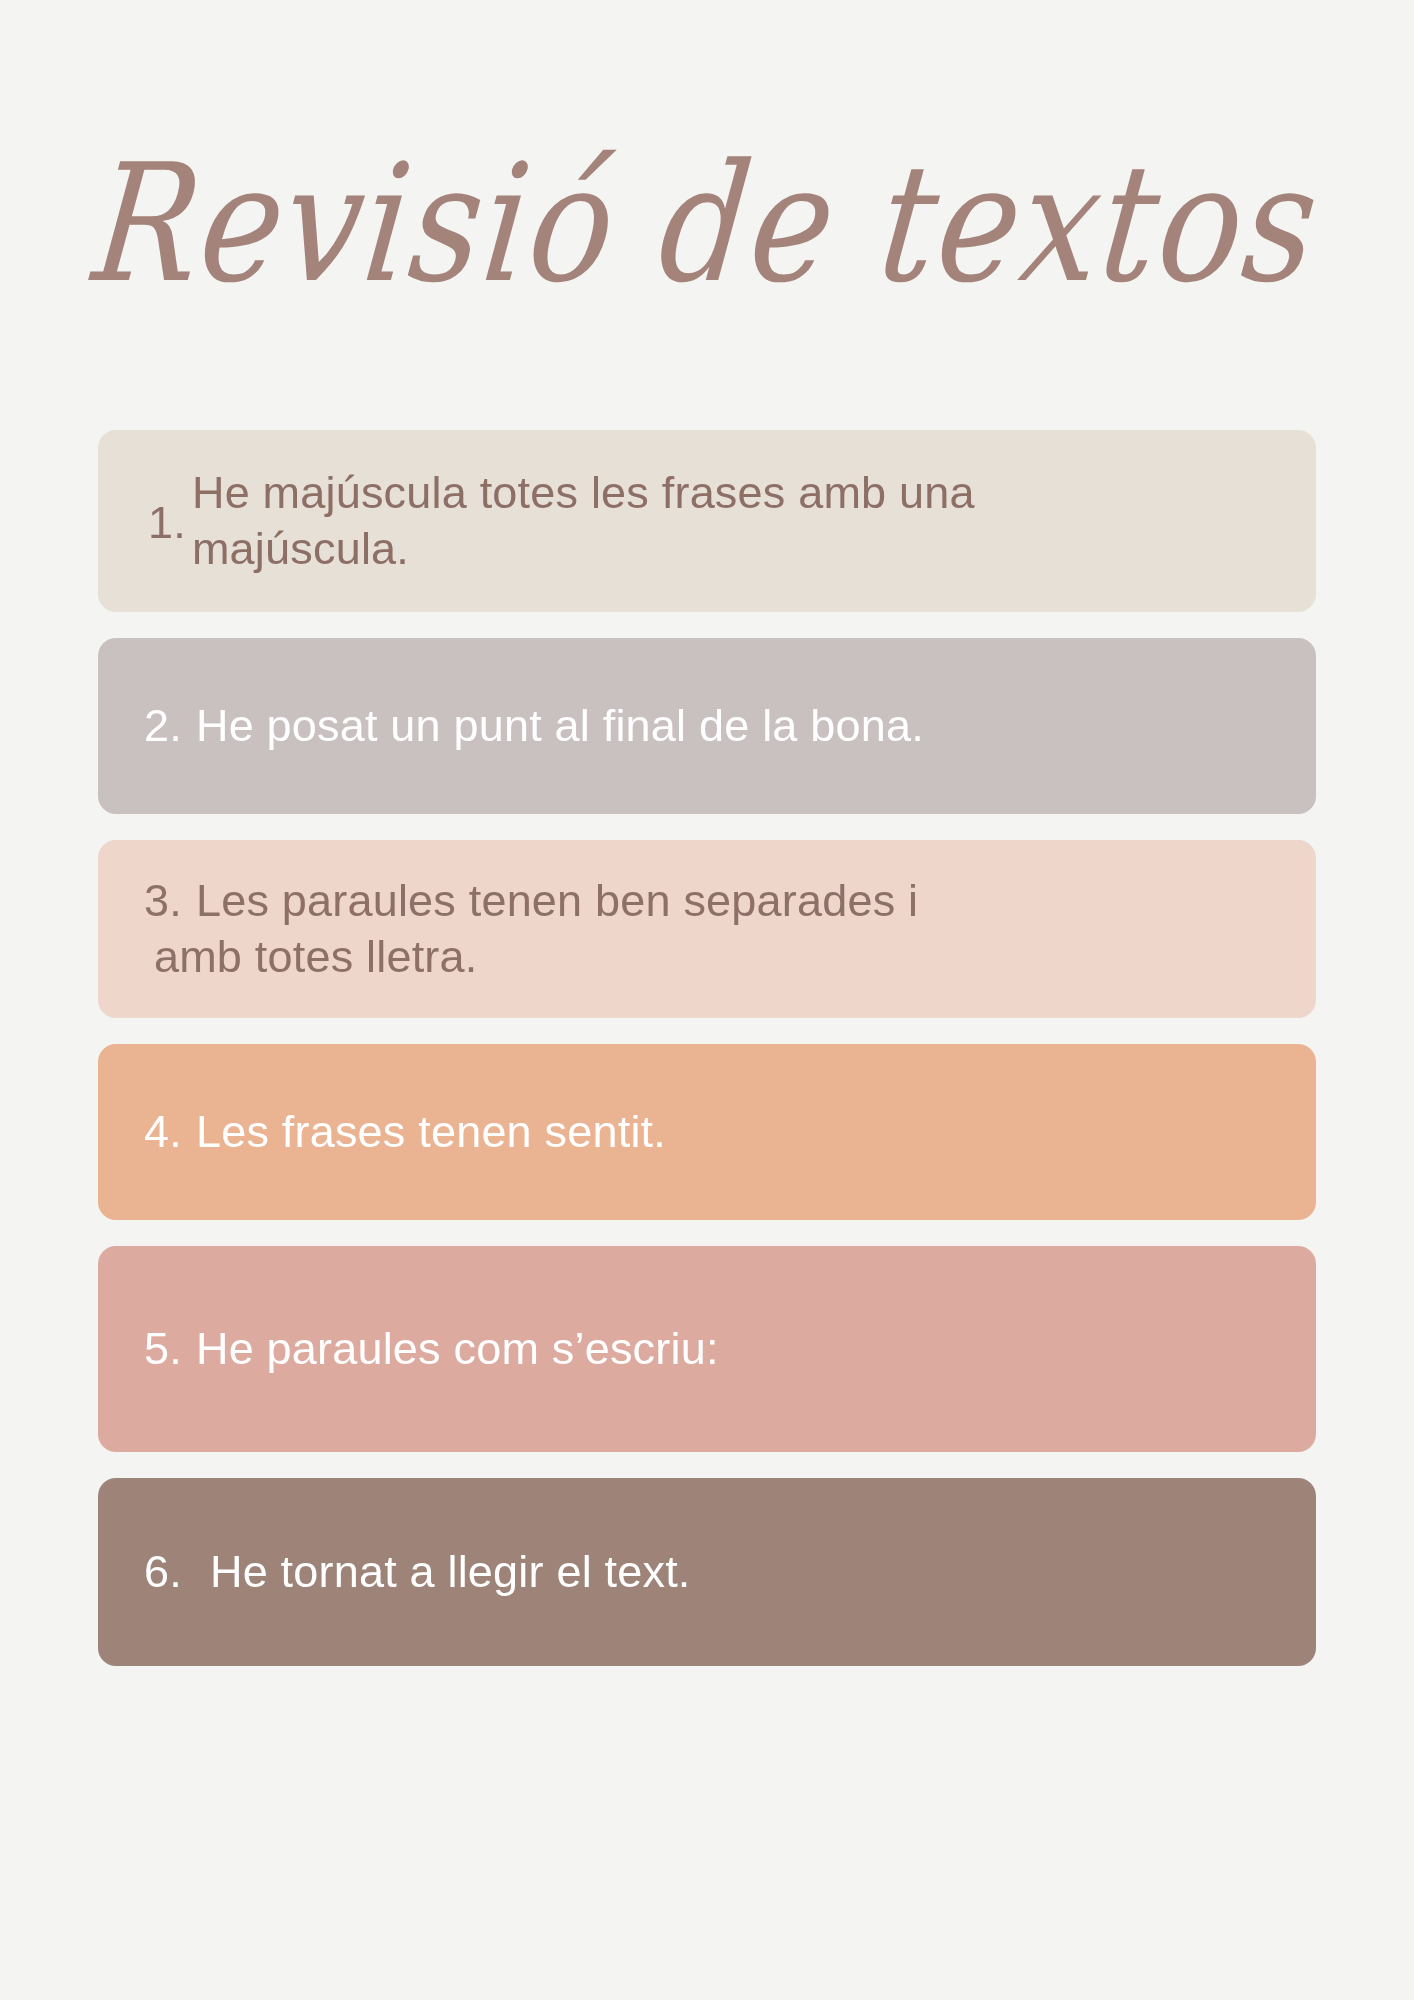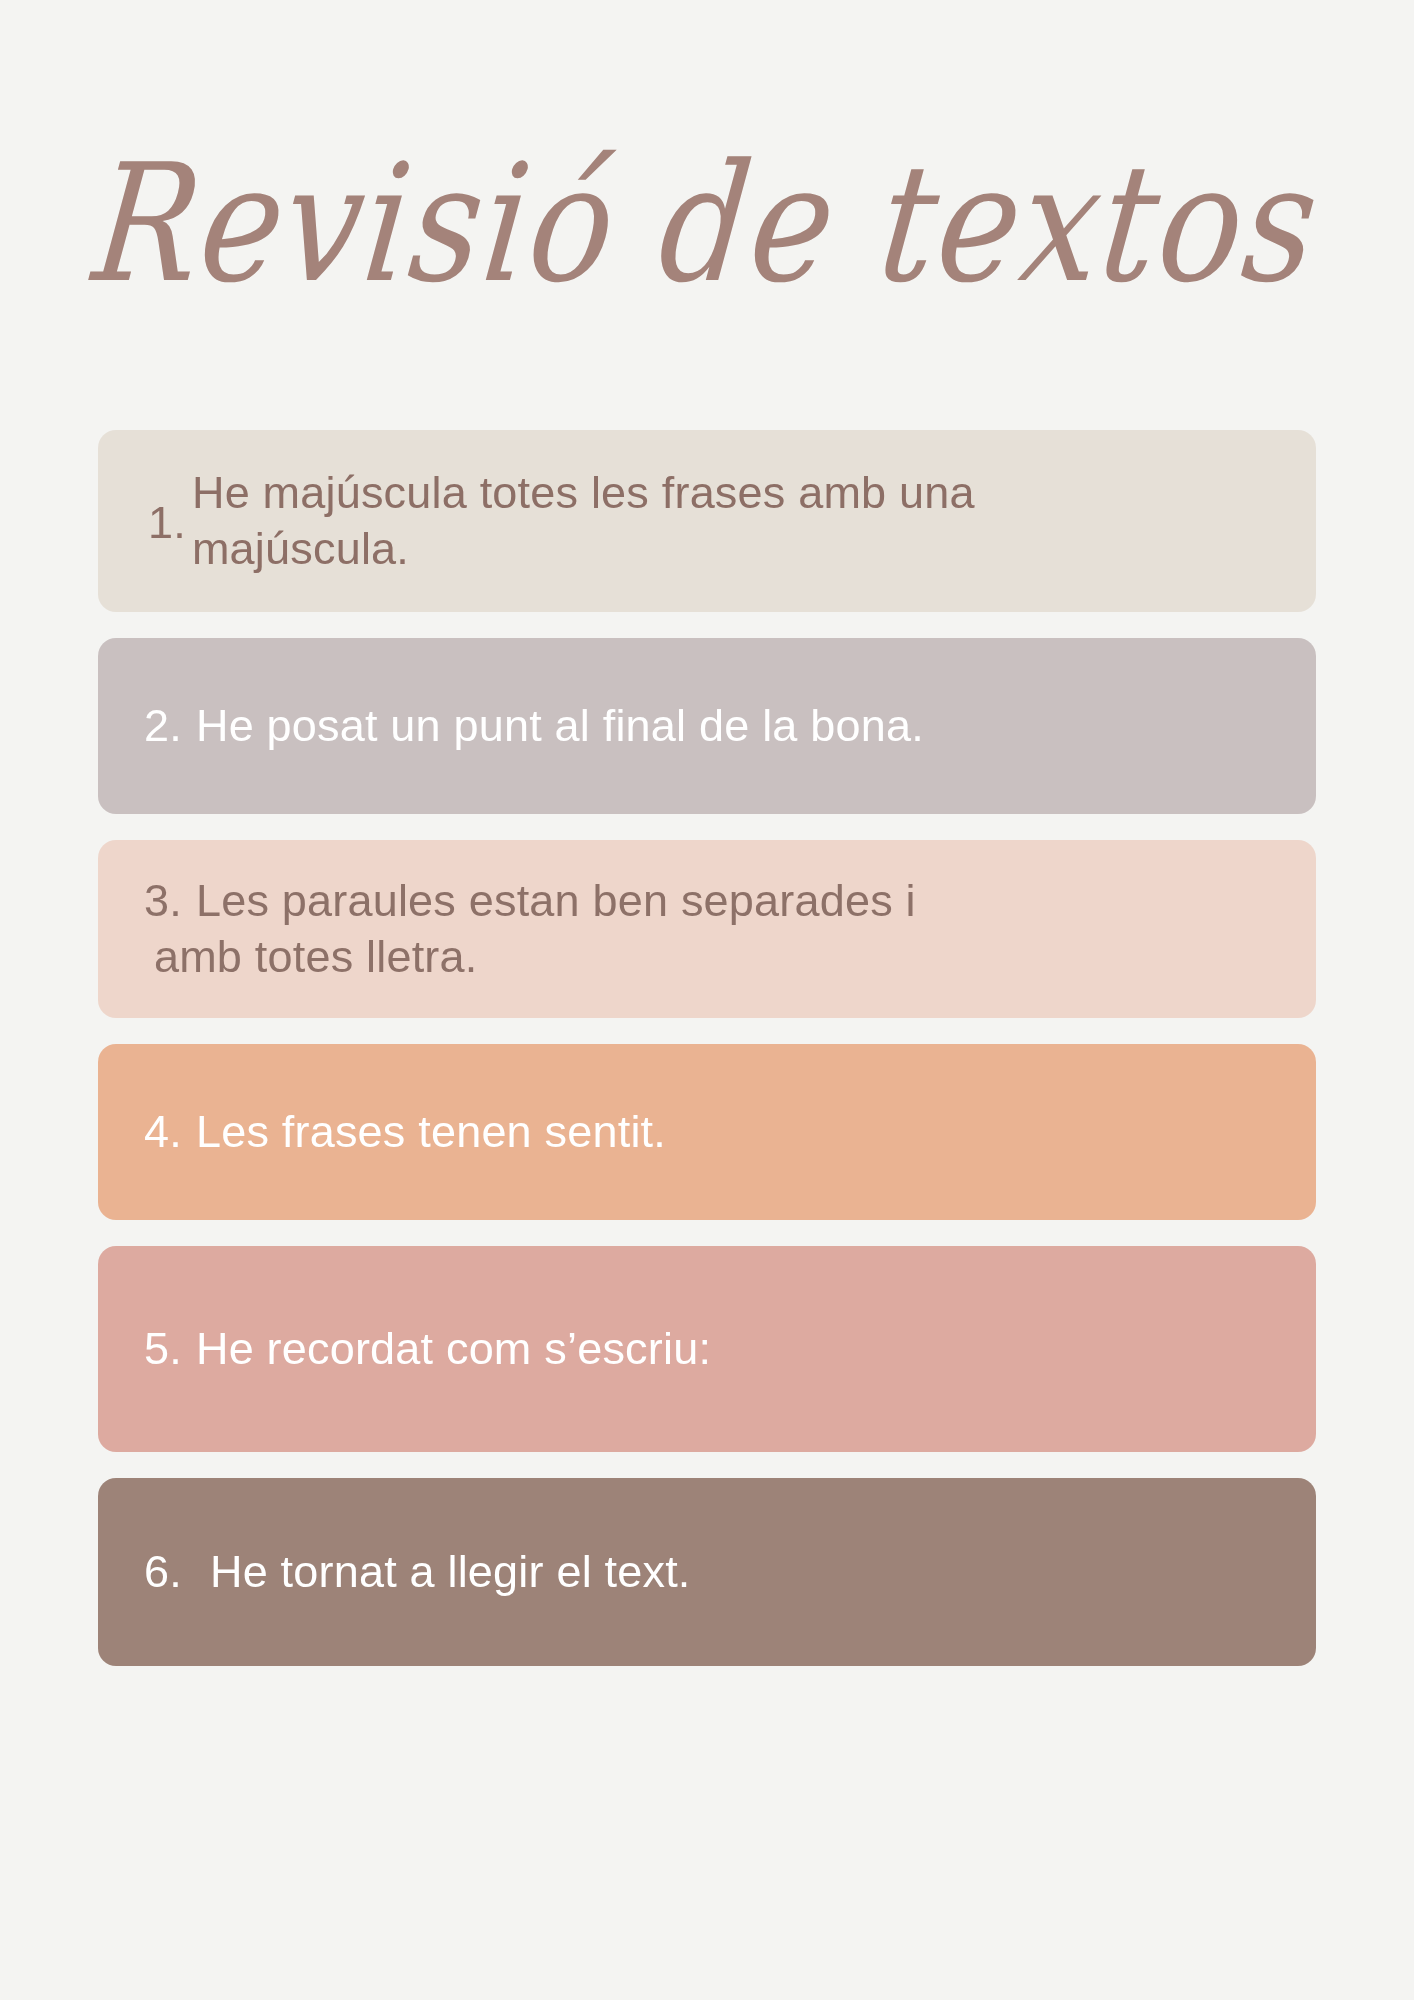--- a/index.html
+++ b/index.html
@@ -133,38 +133,38 @@
       <div class="row">
         <span class="num">2.</span>
         <span class="text" style="margin-left:14px">He posat un punt al final de la bona.</span>
       </div>
     </div>
 
     <div class="item item-3">
       <div class="row">
         <span class="num">3.</span>
         <span class="text" style="margin-left:14px">
-          <span>Les paraules estan ben separades i</span>
+          <span>Les paraules tenen ben separades i</span>
           <span class="line2" style="margin-left:-42px">amb totes lletra.</span>
         </span>
       </div>
     </div>
 
     <div class="item item-4">
       <div class="row">
         <span class="num">4.</span>
         <span class="text" style="margin-left:14px">Les frases tenen sentit.</span>
       </div>
     </div>
 
     <div class="item item-5">
       <div class="row">
         <span class="num">5.</span>
         <span class="text" style="margin-left:14px">
-          <span>He recordat com s’escriu:</span>
+          <span>He paraules com s’escriu:</span>
         </span>
       </div>
     </div>
 
     <div class="item item-6">
       <div class="row">
         <span class="num">6.</span>
         <span class="text" style="margin-left:28px">He tornat a llegir el text.</span>
       </div>
     </div>

